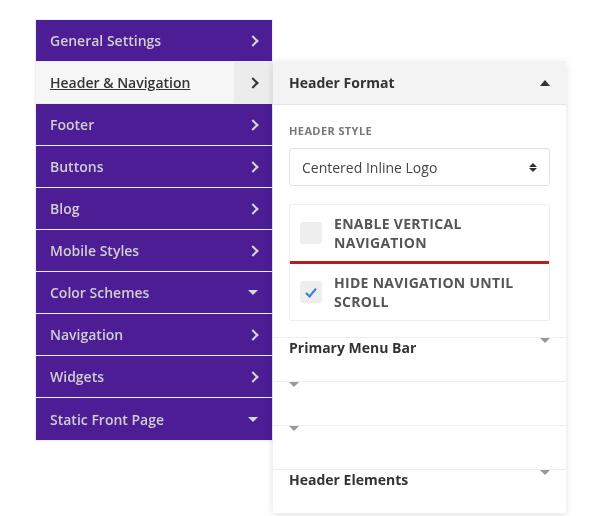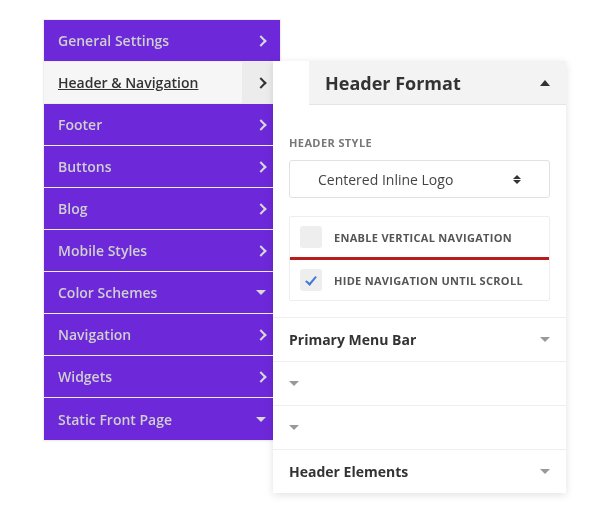--- a/index.html
+++ b/index.html
@@ -7,23 +7,23 @@
     font-family: "Open Sans", -apple-system, Helvetica, Arial, sans-serif;
     background: #ffffff;
     width: 600px;
     height: 516px;
     overflow: hidden;
     position: relative;
   }
   .sidebar {
     position: absolute;
     top: 19px;
-    left: 43px;
+    left: 35px;
     width: 238px;
-    background: #6d28d9;
+    background: #4c1d95;
     border: 1px solid #eee;
     box-shadow: 0 1px 2px rgba(0,0,0,0.04);
   }
   .sidebar-item {
     display: flex;
     align-items: center;
     justify-content: space-between;
     height: 42px;
     padding: 0 14px;
     border-bottom: 1px solid #eee;
@@ -72,46 +72,44 @@
     background: #fff;
     box-shadow: 0 2px 8px rgba(0,0,0,0.12);
   }
   .panel-header {
     height: 44px;
     background: #f3f3f3;
     display: flex;
     align-items: center;
     justify-content: space-between;
     padding: 0 16px;
-    font-size: 18px;
+    font-size: 14px;
     font-weight: 700;
     color: #333;
     border-bottom: 1px solid #e5e5e5;
-    margin-left: 36px;
   }
   .panel-body {
     padding: 18px 16px 16px 16px;
   }
   .field-label {
     font-size: 11px;
     font-weight: 700;
     letter-spacing: 0.4px;
     color: #777;
     margin-bottom: 10px;
-    margin-top: 12px;
   }
   .select {
     width: 100%;
     height: 38px;
     border: 1px solid #e1e1e1;
     border-radius: 3px;
     display: flex;
     align-items: center;
     justify-content: space-between;
-    padding: 0 28px;
+    padding: 0 12px;
     font-size: 14px;
     color: #444;
     cursor: pointer;
     margin-bottom: 18px;
     background: #fff;
   }
   .double-caret { display: flex; flex-direction: column; gap: 1px; color: #333; }
   .double-caret span:first-child {
     width: 0; height: 0; border-left: 4px solid transparent; border-right: 4px solid transparent;
     border-bottom: 4px solid currentColor;
@@ -144,30 +142,30 @@
   }
   .checkmark {
     width: 6px;
     height: 11px;
     border: solid #3e7bd6;
     border-width: 0 2px 2px 0;
     transform: rotate(40deg);
     margin-top: -2px;
   }
   .toggle-label {
-    font-size: 11px;
+    font-size: 14px;
     font-weight: 700;
     letter-spacing: 0.3px;
     color: #555;
   }
   .accordion-row {
     height: 44px;
     border-top: 1px solid #eee;
     display: flex;
-    align-items: center;
+    align-items: flex-start;
     justify-content: space-between;
     padding: 0 16px;
     font-size: 14px;
     font-weight: 700;
     color: #333;
     cursor: pointer;
   }
   .accordion-row .caret-down { color: #999; }
   .panel-header .caret-up { color: #333; border-bottom-width: 6px; border-left-width:5px; border-right-width:5px;}
 </style>

